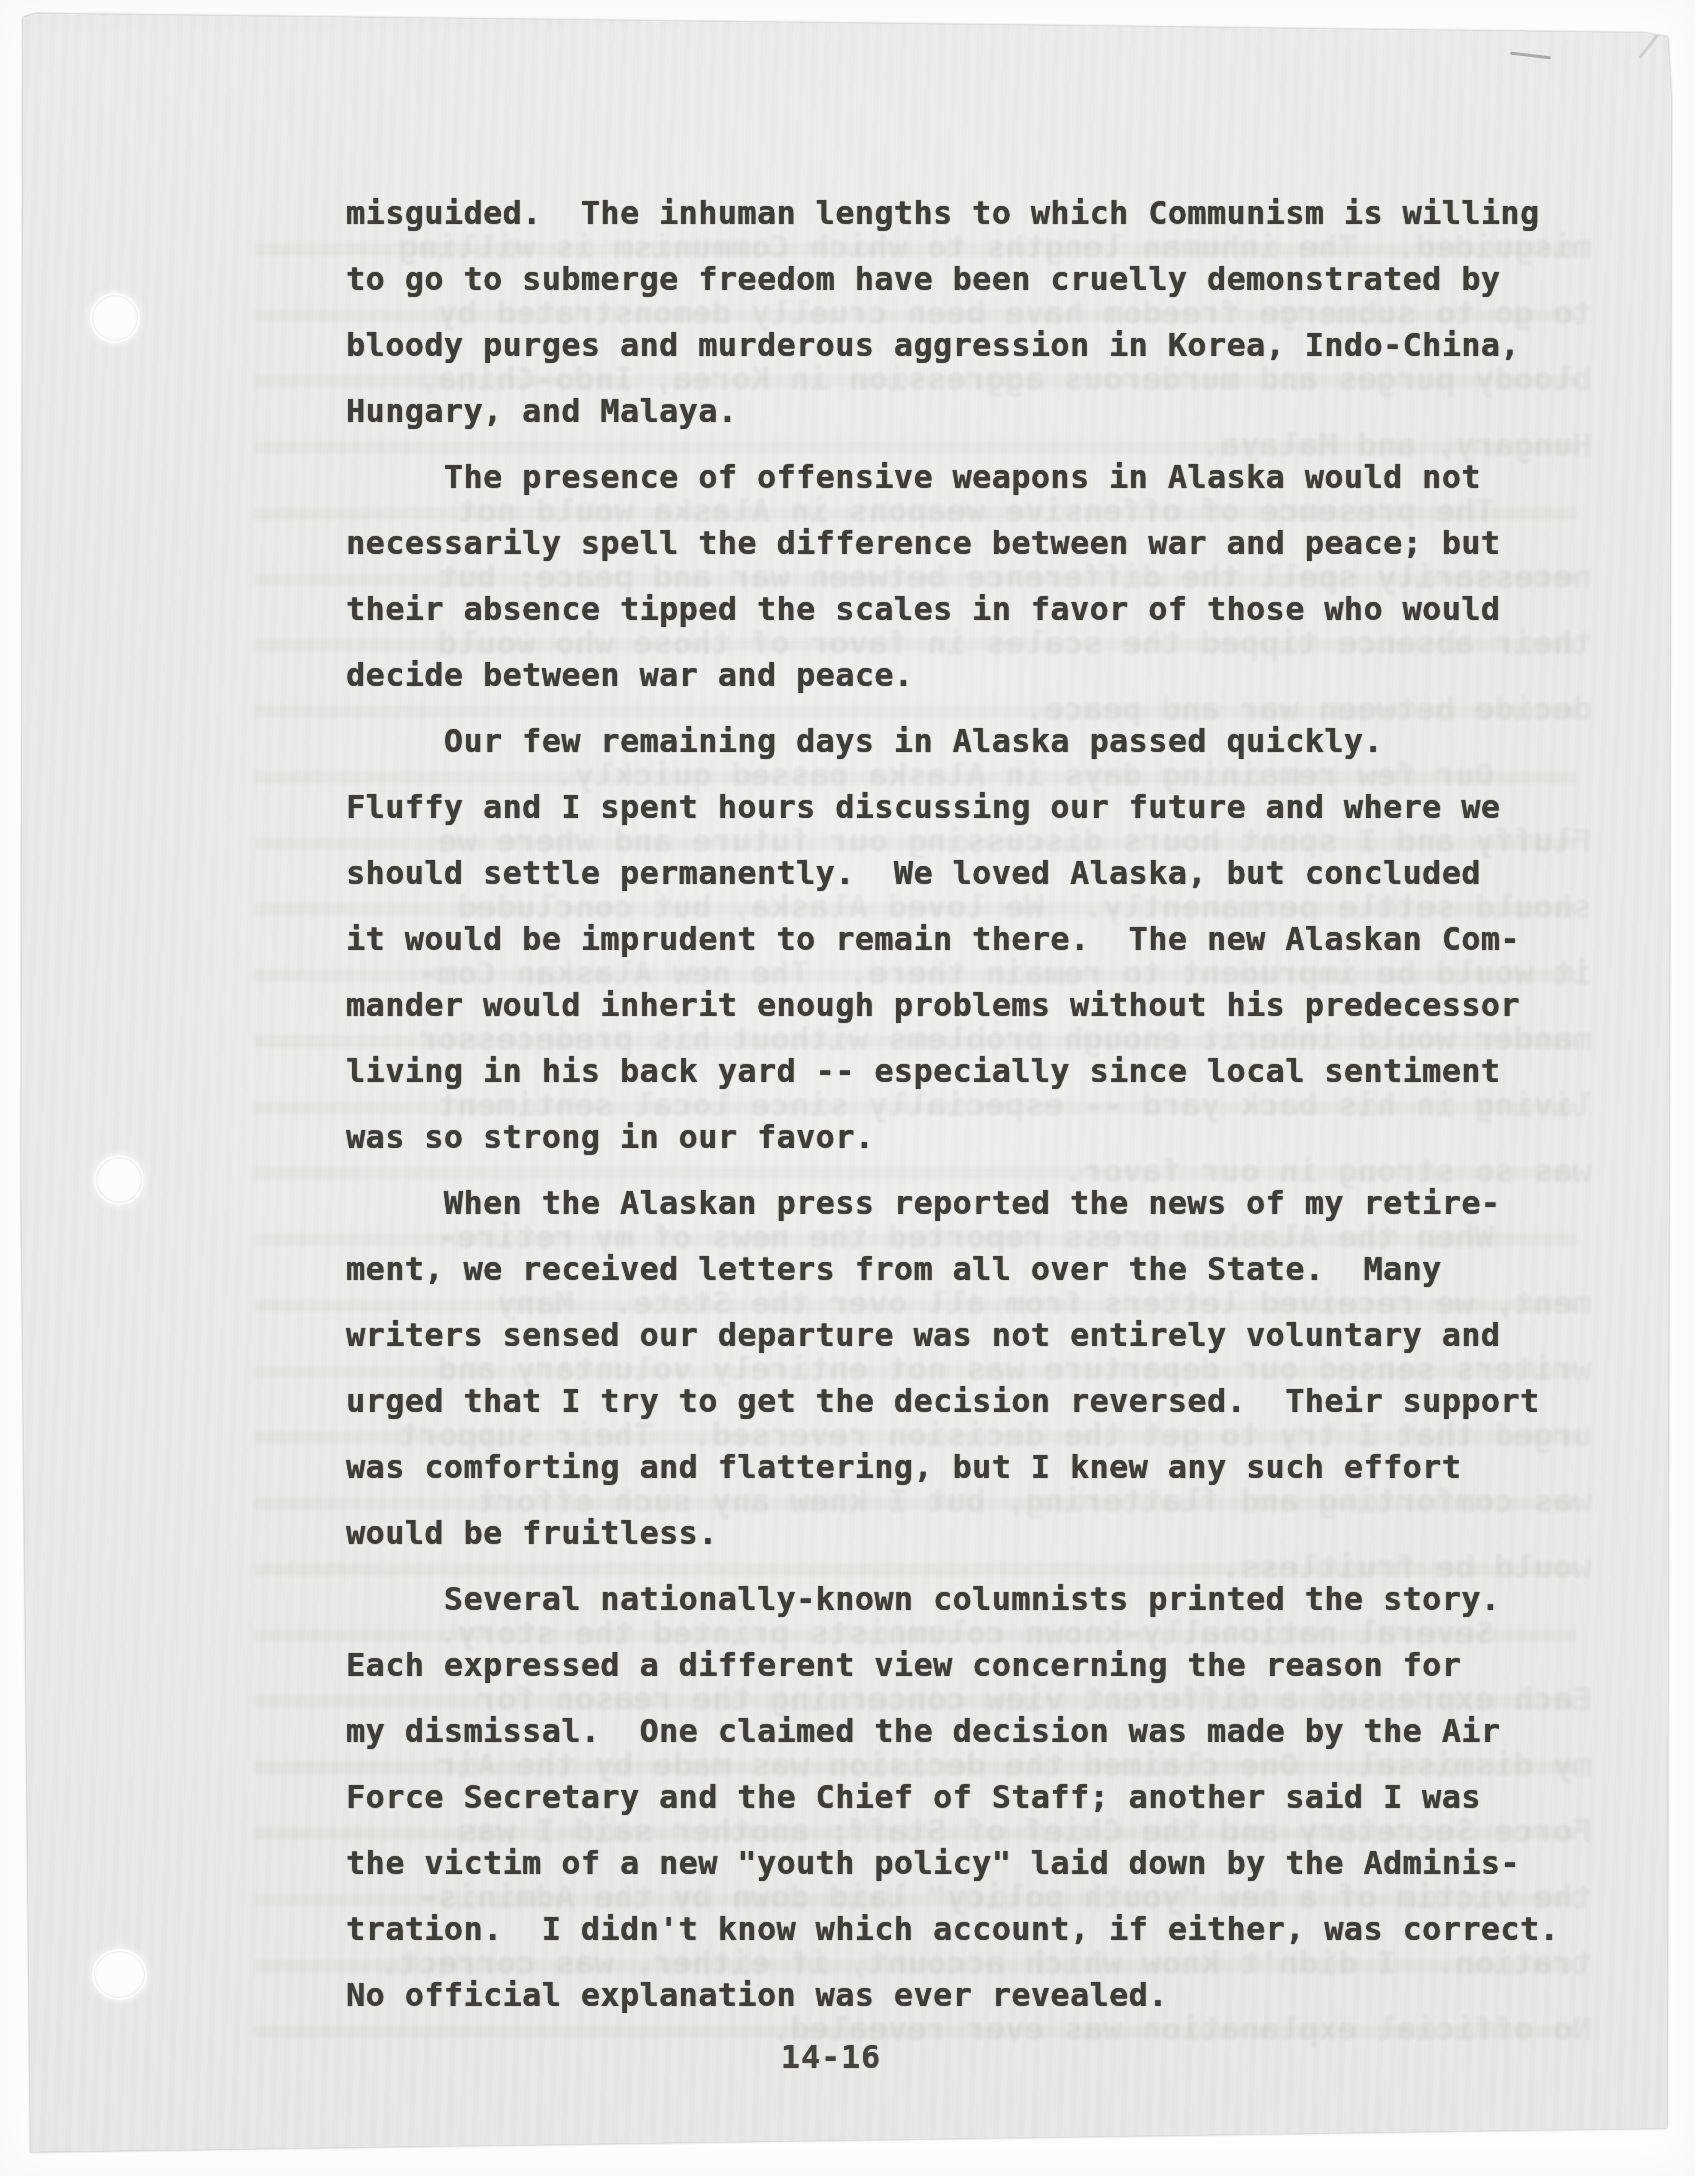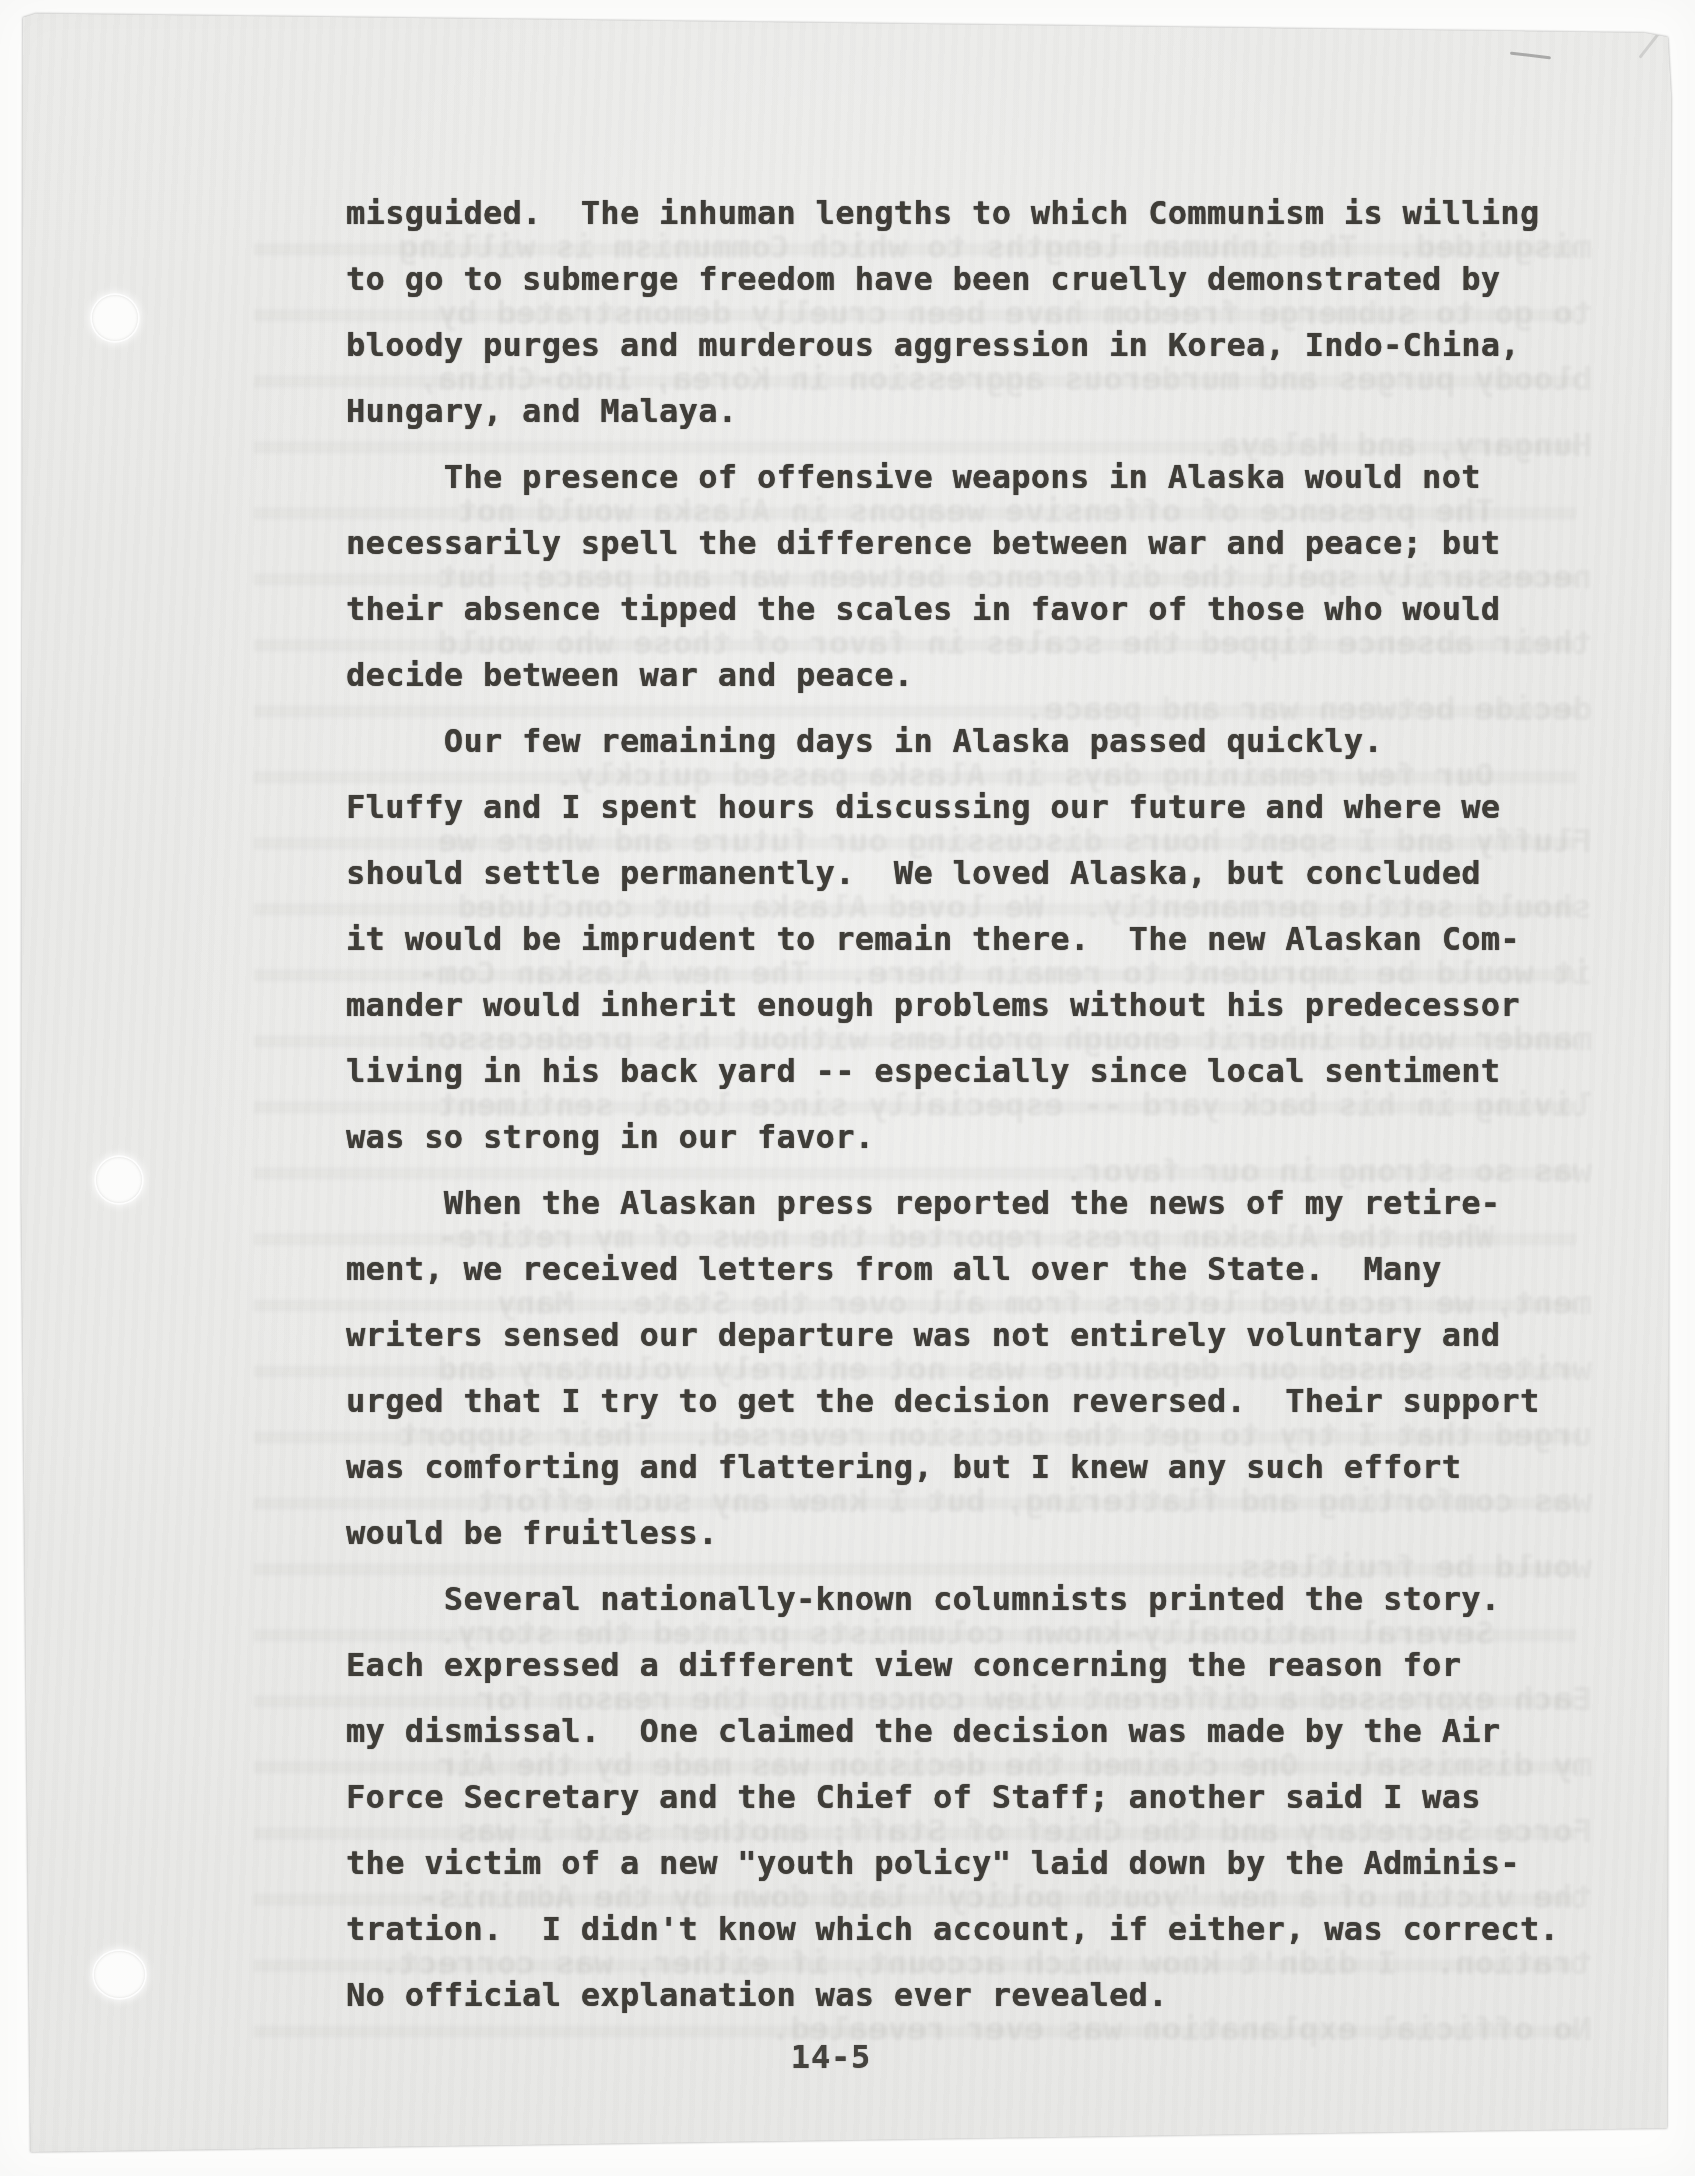--- a/index.html
+++ b/index.html
@@ -139,21 +139,21 @@
 <div id="stage">
   <div class="paper-wrap">
     <div class="paper">
 
       <div class="bleed-bands"></div>
 
       <div id="ghost-text" style="position: absolute; left: 346px; top: 180px; width: 1246px; font-size: 32px; font-weight: 700; line-height: 66px; letter-spacing: 0.3px; white-space: pre; color: rgb(63, 61, 56);"><div style="height: 66px;">misguided.  The inhuman lengths to which Communism is willing</div><div style="height: 66px;">to go to submerge freedom have been cruelly demonstrated by</div><div style="height: 66px;">bloody purges and murderous aggression in Korea, Indo-China,</div><div style="height: 66px;">Hungary, and Malaya.</div><div style="height: 66px;">     The presence of offensive weapons in Alaska would not</div><div style="height: 66px;">necessarily spell the difference between war and peace; but</div><div style="height: 66px;">their absence tipped the scales in favor of those who would</div><div style="height: 66px;">decide between war and peace.</div><div style="height: 66px;">     Our few remaining days in Alaska passed quickly.</div><div style="height: 66px;">Fluffy and I spent hours discussing our future and where we</div><div style="height: 66px;">should settle permanently.  We loved Alaska, but concluded</div><div style="height: 66px;">it would be imprudent to remain there.  The new Alaskan Com-</div><div style="height: 66px;">mander would inherit enough problems without his predecessor</div><div style="height: 66px;">living in his back yard -- especially since local sentiment</div><div style="height: 66px;">was so strong in our favor.</div><div style="height: 66px;">     When the Alaskan press reported the news of my retire-</div><div style="height: 66px;">ment, we received letters from all over the State.  Many</div><div style="height: 66px;">writers sensed our departure was not entirely voluntary and</div><div style="height: 66px;">urged that I try to get the decision reversed.  Their support</div><div style="height: 66px;">was comforting and flattering, but I knew any such effort</div><div style="height: 66px;">would be fruitless.</div><div style="height: 66px;">     Several nationally-known columnists printed the story.</div><div style="height: 66px;">Each expressed a different view concerning the reason for</div><div style="height: 66px;">my dismissal.  One claimed the decision was made by the Air</div><div style="height: 66px;">Force Secretary and the Chief of Staff; another said I was</div><div style="height: 66px;">the victim of a new "youth policy" laid down by the Adminis-</div><div style="height: 66px;">tration.  I didn't know which account, if either, was correct.</div><div style="height: 66px;">No official explanation was ever revealed.</div></div>
 
       <div id="typed-text"><div class="typed-line">misguided.  The inhuman lengths to which Communism is willing</div><div class="typed-line">to go to submerge freedom have been cruelly demonstrated by</div><div class="typed-line">bloody purges and murderous aggression in Korea, Indo-China,</div><div class="typed-line">Hungary, and Malaya.</div><div class="typed-line">     The presence of offensive weapons in Alaska would not</div><div class="typed-line">necessarily spell the difference between war and peace; but</div><div class="typed-line">their absence tipped the scales in favor of those who would</div><div class="typed-line">decide between war and peace.</div><div class="typed-line">     Our few remaining days in Alaska passed quickly.</div><div class="typed-line">Fluffy and I spent hours discussing our future and where we</div><div class="typed-line">should settle permanently.  We loved Alaska, but concluded</div><div class="typed-line">it would be imprudent to remain there.  The new Alaskan Com-</div><div class="typed-line">mander would inherit enough problems without his predecessor</div><div class="typed-line">living in his back yard -- especially since local sentiment</div><div class="typed-line">was so strong in our favor.</div><div class="typed-line">     When the Alaskan press reported the news of my retire-</div><div class="typed-line">ment, we received letters from all over the State.  Many</div><div class="typed-line">writers sensed our departure was not entirely voluntary and</div><div class="typed-line">urged that I try to get the decision reversed.  Their support</div><div class="typed-line">was comforting and flattering, but I knew any such effort</div><div class="typed-line">would be fruitless.</div><div class="typed-line">     Several nationally-known columnists printed the story.</div><div class="typed-line">Each expressed a different view concerning the reason for</div><div class="typed-line">my dismissal.  One claimed the decision was made by the Air</div><div class="typed-line">Force Secretary and the Chief of Staff; another said I was</div><div class="typed-line">the victim of a new "youth policy" laid down by the Adminis-</div><div class="typed-line">tration.  I didn't know which account, if either, was correct.</div><div class="typed-line">No official explanation was ever revealed.</div></div>
 
-      <div id="page-number">14-5</div>
+      <div id="page-number">14-16</div>
 
       <div id="hole-top" class="punch-hole"></div>
       <div id="hole-middle" class="punch-hole"></div>
       <div id="hole-bottom" class="punch-hole"></div>
 
       <div id="pencil-mark"></div>
       <div id="corner-fold"></div>
     </div>
   </div>
 </div>

